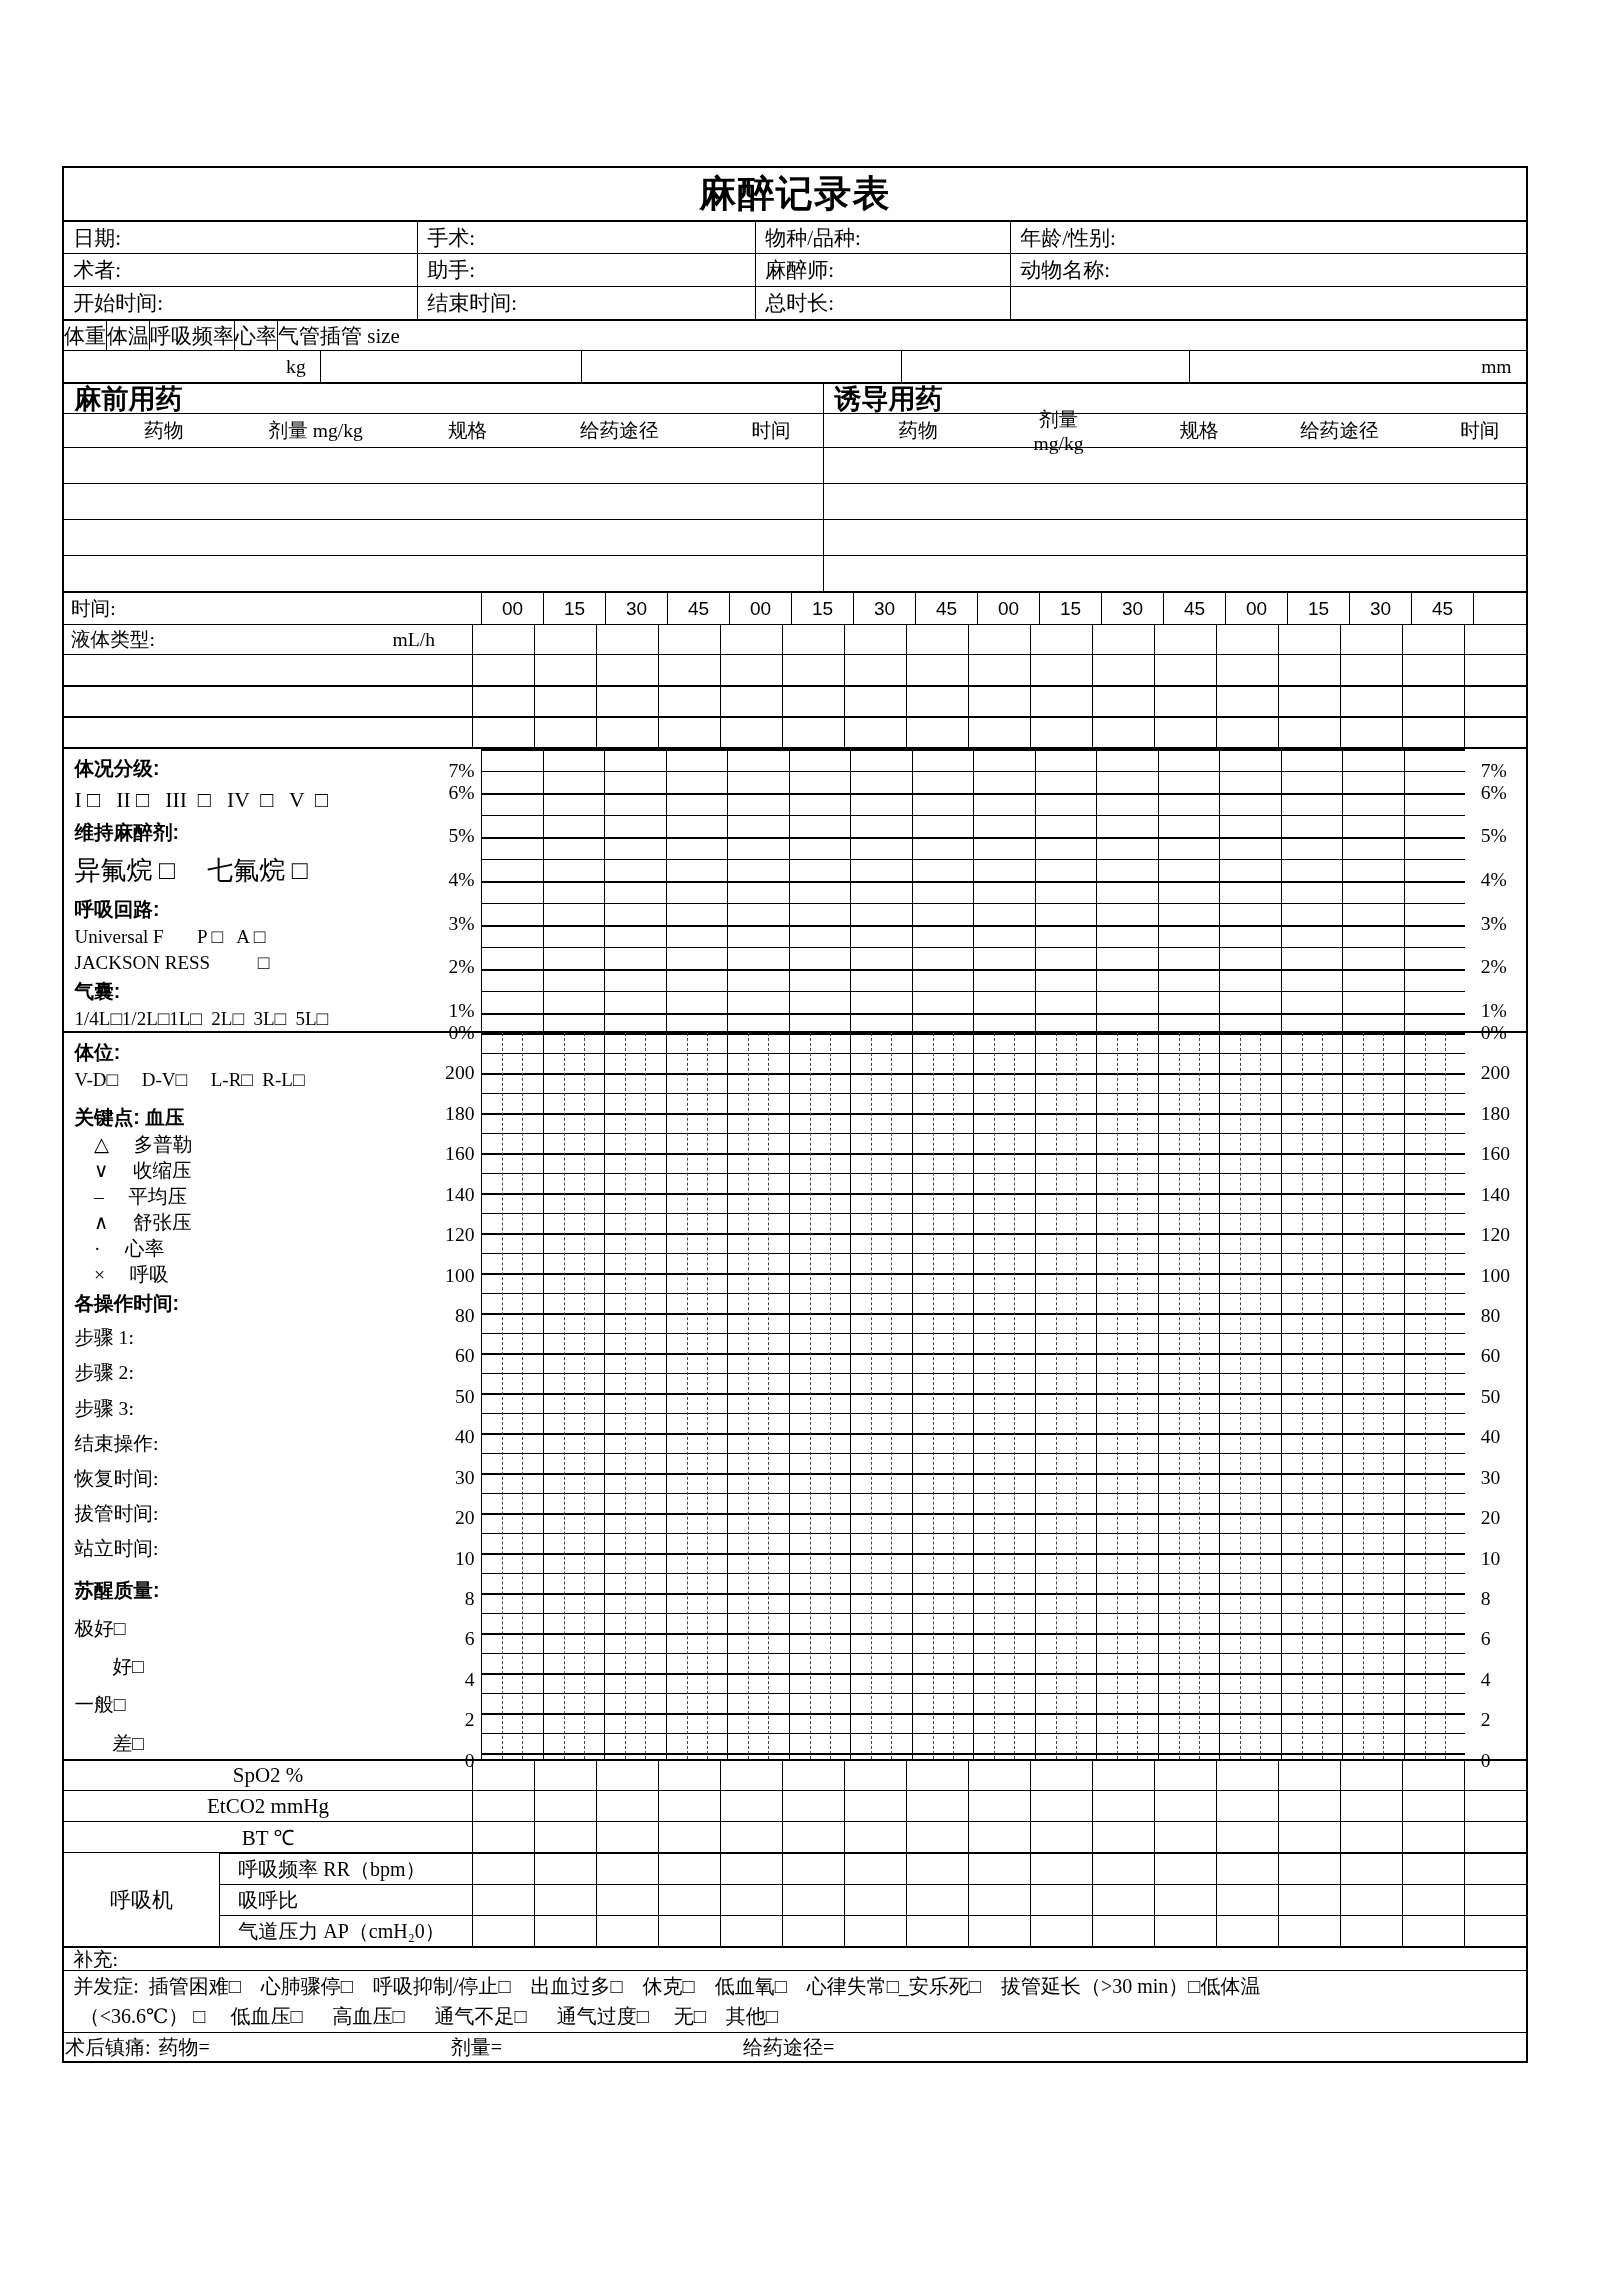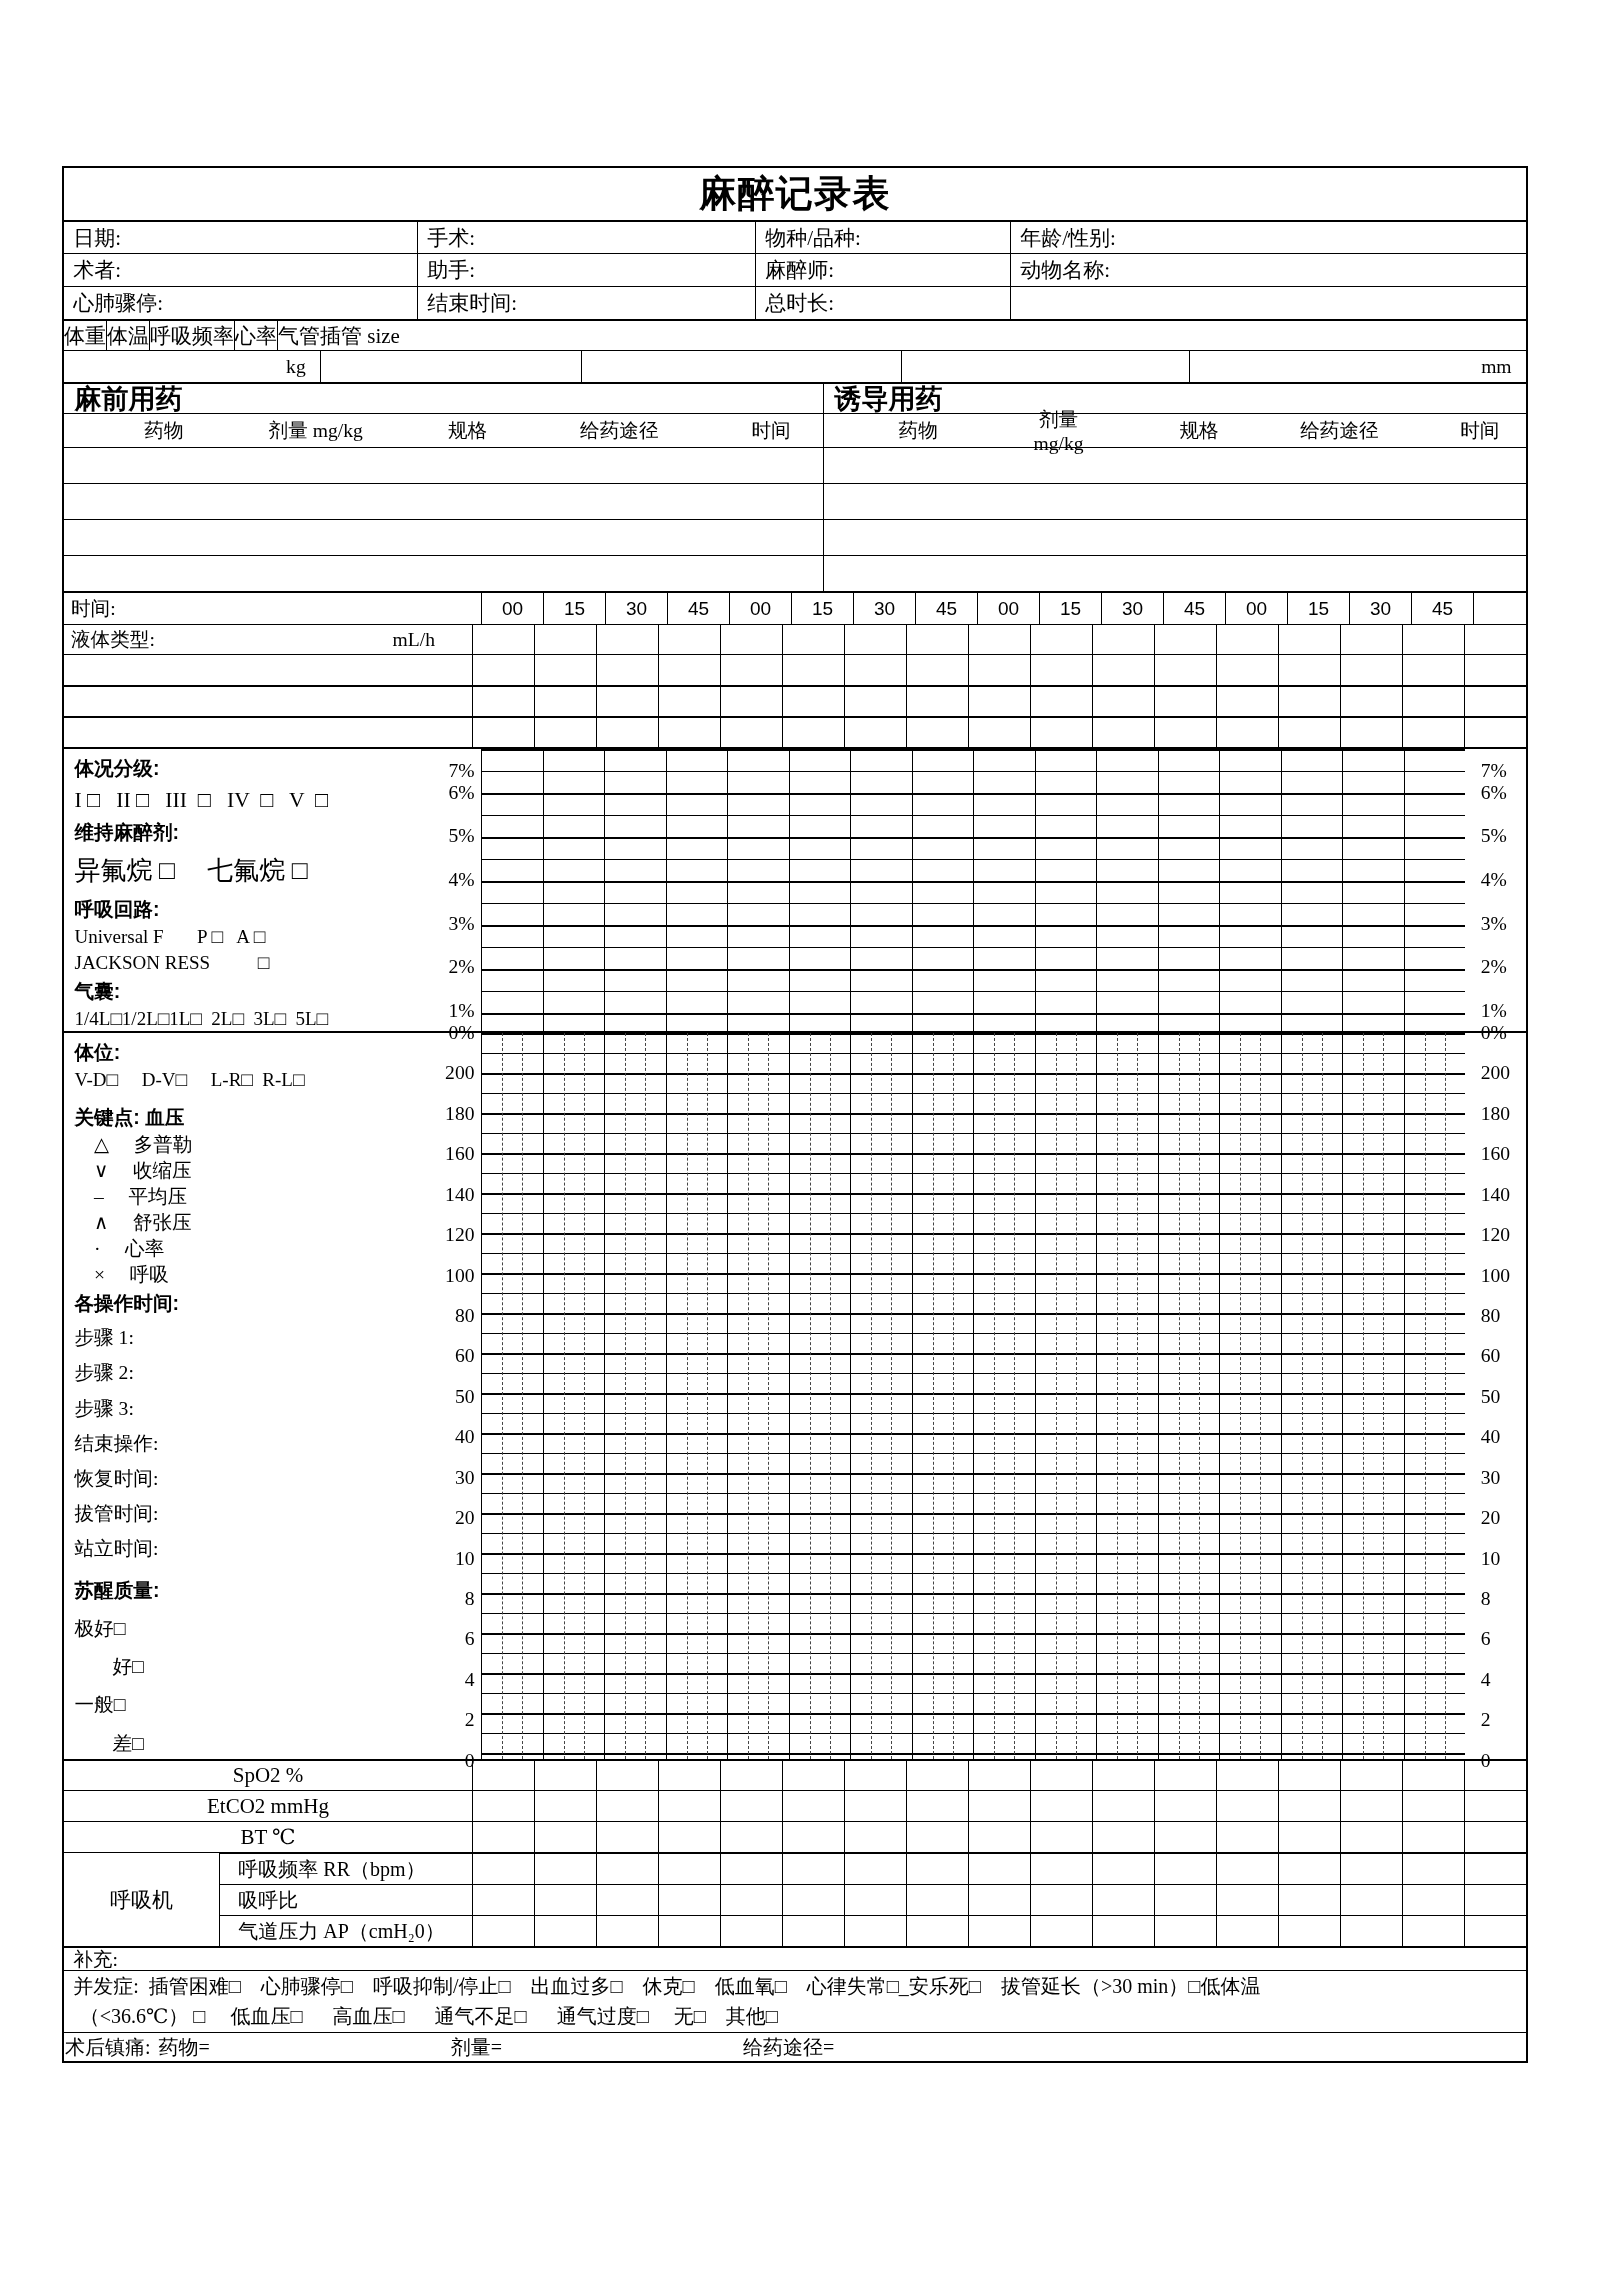--- a/index.html
+++ b/index.html
@@ -74,21 +74,21 @@
   .lp .lg{font-size:21.6px;line-height:34px;}
   .lp .xl{font-size:26px;line-height:47px;}
   .lp .sm{font-size:19px;line-height:26px;}
   .lp .leg{line-height:26px;padding-left:19.6px;}
   .lp .op{margin-top:5.2px;line-height:30px;}
   .lp .mt{margin-top:9.2px;} .lp .mt2{margin-top:10.5px;}
   .lp .q{margin-top:9.2px;line-height:29px;}
   .lp .ind{padding-left:38px;}
   
   .mon-row{height:31px;font-size:21px;}
-  .mon-row .mlab{width:417px;display:flex;align-items:center;justify-content:center;}
+  .mon-row .mlab{width:417px;display:flex;align-items:center;justify-content:center;font-family:Liberation Serif, serif;}
   .vent{position:relative;border-top:1.3px solid #000;height:94px;}
   .vent .vlab{position:absolute;left:0;top:0;bottom:0;width:156px;display:flex;align-items:center;justify-content:center;font-size:21px;border-right:1.3px solid #000;}
   .vent .vrow{display:flex;height:31px;margin-left:156px;border-top:1.3px solid #000;font-size:20px;}
   .vent .vrow:first-child{border-top:none;}
   .vent .vrow .vsub{width:260px;display:flex;align-items:center;padding-left:18.3px;}
   
   .supp-row{height:24px;font-size:19.6px;align-items:center;padding-left:9.2px;}
   .comp-row{display:block;height:62px;font-size:20px;border-top:1.6px solid #000;}
   .comp-row div{line-height:30px;padding-left:9.2px;white-space:pre;}
   .comp-row div:last-child{padding-left:15.7px;}
@@ -114,21 +114,21 @@
     </div>
 
     <div class="row info-row">
       <div class="ic1">术者:</div>
       <div class="ic2">助手:</div>
       <div class="ic3">麻醉师:</div>
       <div class="ic4">动物名称:</div>
     </div>
 
     <div class="row info-row">
-      <div class="ic1">心肺骤停:</div>
+      <div class="ic1">开始时间:</div>
       <div class="ic2">结束时间:</div>
       <div class="ic3">总时长:</div>
       <div class="ic4"></div>
     </div>
 
     <div class="row vital-head thick">
         <div class="vh">体重</div>
         <div class="vh">体温</div>
         <div class="vh">呼吸频率</div>
         <div class="vh">心率</div>

